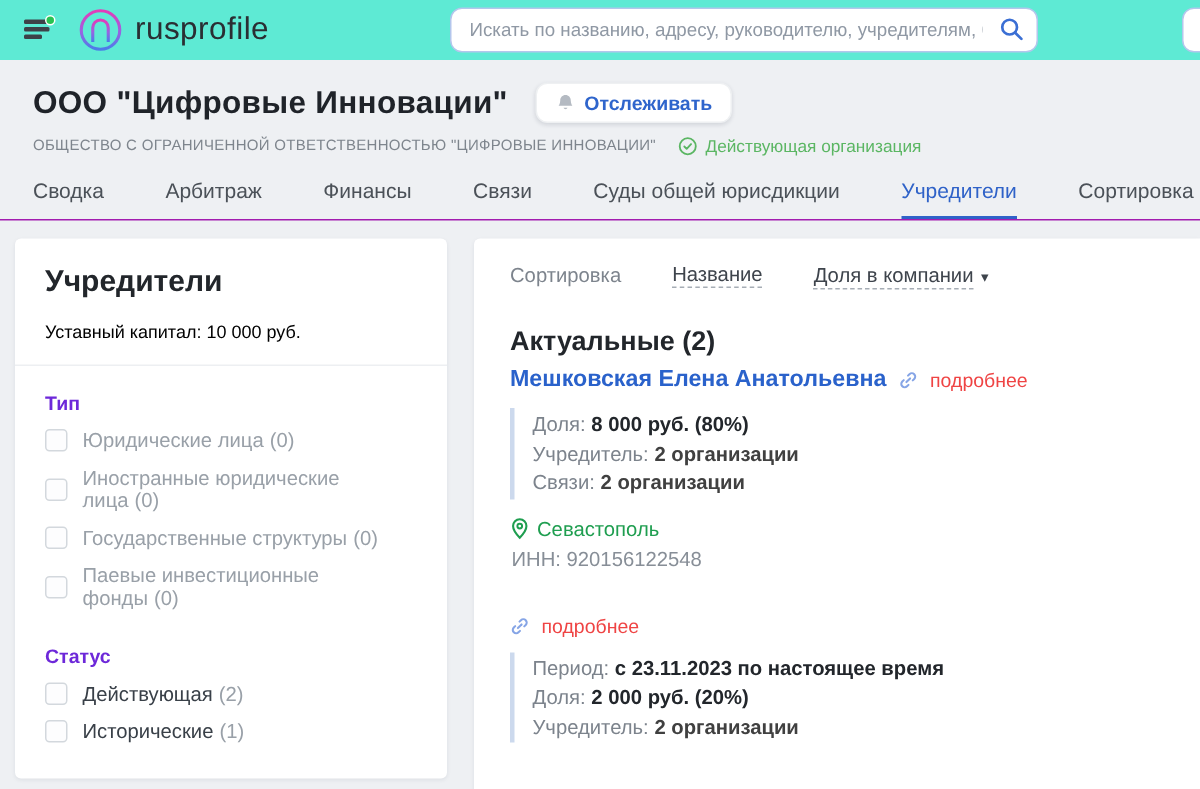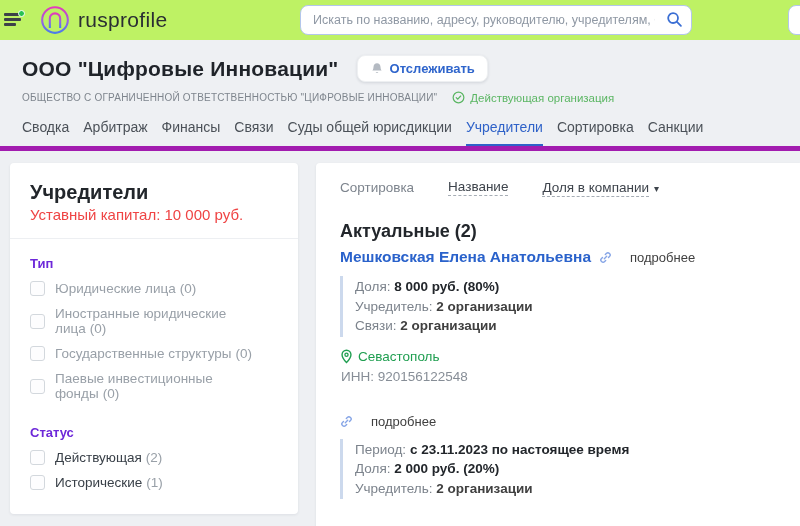--- a/index.html
+++ b/index.html
@@ -7,23 +7,23 @@
   body {
     font-family: "Liberation Sans", "DejaVu Sans", sans-serif;
     background: #eef0f3;
     position: relative;
     overflow: hidden;
     color: #22262b;
   }
 
   
   .header {
-    height: 40px; background: #bef264;
+    height: 40px; background: #5eead4;
     display: flex; align-items: center;
-    padding-left: 4px; position: relative;
+    padding-left: 16px; position: relative;
   }
   .menu-icon { position: relative; width: 20px; height: 14px; cursor: pointer; }
   .menu-icon .bar { height: 2.5px; background: #3d4248; border-radius: 1px; margin-bottom: 2.5px; }
   .menu-icon .b1 { width: 17px; } .menu-icon .b2 { width: 17px; } .menu-icon .b3 { width: 12px; margin-bottom: 0; }
   .menu-icon .dot { position: absolute; top: -3px; right: -1px; width: 7px; height: 7px; border-radius: 50%; background: #27c252; border: 1.5px solid #fff; }
   .logo { display: flex; align-items: center; gap: 8px; margin-left: 16px; cursor: pointer; }
   .logo-text { font-size: 21px; font-weight: 500; color: #2a2e33; letter-spacing: .3px; }
   .search-wrap { position: absolute; left: 300px; top: 5px; width: 392px; height: 30px; }
   .search-input {
     width: 100%; height: 100%; border: 1px solid #b3c6ec; border-radius: 8px;
@@ -45,54 +45,54 @@
     padding: 5px 12px; cursor: pointer;
     color: #2f65cc; font-weight: 700; font-size: 13px; font-family: inherit;
   }
   .sub-row { display: flex; align-items: center; gap: 15px; margin-top: 9px; }
   .full-name { font-size: 10px; color: #7e858d; letter-spacing: .2px; }
   .status-badge { display: inline-flex; align-items: center; gap: 5px; color: #5bb663; font-size: 11.5px; }
 
   
   .tabs {
     margin-top: 9px; padding-left: 22px;
-    display: flex; gap: 14px; white-space: nowrap; overflow: hidden;
-    border-bottom: 5px solid #a21caf;
+    display: flex; gap: 41px; white-space: nowrap; overflow: hidden;
+    border-bottom: 1px solid #a21caf;
   }
   .tab { font-size: 14px; color: #4b5158; padding: 6px 0 9px; border-bottom: 3px solid transparent; margin-bottom: -1px; cursor: pointer; flex: none; }
   .tab.active { color: #2f62c8; font-weight: 500; border-bottom-color: #2f62c8; }
 
   
   .content { display: flex; align-items: flex-start; gap: 18px; padding: 12px 0 0 10px; }
   .card { background: #fff; border-radius: 4px; box-shadow: 0 1px 3px rgba(30,40,60,.08); }
 
   .sidebar { width: 288px; padding: 18px 20px 24px; flex: none; }
   .sidebar-title { font-size: 20px; font-weight: 700; color: #22262b; }
-  .capital { margin-top: 2px; font-size: 15px; color: #ef4444; }
+  .capital { margin-top: 14px; font-size: 12px; color: #000000; }
   .divider { margin: 15px -20px 0; border-top: 1px solid #edeff2; }
   .group-title { margin-top: 17px; font-size: 13px; font-weight: 700; color: #6d28d9; }
   .filter-row { margin-top: 10px; display: flex; align-items: center; gap: 10px; font-size: 13.5px; cursor: pointer; }
   .checkbox { width: 15px; height: 15px; border: 1px solid #d3d8dd; border-radius: 3px; background: #fdfdfe; flex: none; }
   .filter-row .lbl { color: #99a0a8; }
   .filter-row.strong .lbl { color: #394048; }
   .filter-row .cnt { color: #99a0a8; margin-left: 4px; }
   .status-group { margin-top: 24px; }
 
   .main { flex: 1; padding: 16px 24px 60px; border-radius: 4px 0 0 4px; min-height: 380px; }
   .sort-row { display: flex; align-items: center; gap: 34px; font-size: 13.5px; }
   .sort-label { color: #7d848d; }
   .sort-opt { color: #3e444c; border-bottom: 1px dashed #a6adb5; padding-bottom: 1px; cursor: pointer; }
   .caret { font-size: 10px; color: #3e444c; margin-left: 5px; }
   .section-title { margin-top: 25px; font-size: 18px; font-weight: 700; color: #22262b; }
 
   .founder { margin-top: 6px; }
   .founder + .founder { margin-top: 30px; }
   .name-row { display: flex; align-items: center; gap: 8px; }
   .founder-name { font-size: 15.5px; font-weight: 700; color: #2a62cb; cursor: pointer; }
-  .more-link { display: inline-flex; align-items: center; gap: 18px; font-size: 13px; color: #404040; cursor: pointer; }
+  .more-link { display: inline-flex; align-items: center; gap: 8px; font-size: 13px; color: #ef4444; cursor: pointer; }
   .details { margin-top: 10px; border-left: 3px solid #ccd9ed; padding: 1px 0 1px 12px; }
   .drow { font-size: 13.5px; line-height: 19.5px; }
   .dlabel { color: #7c838c; }
   .dval { font-weight: 700; color: #22262b; }
   .dlink { color: #404040; font-weight: 700; cursor: pointer; }
   .loc-row { margin-top: 12px; display: flex; align-items: center; gap: 5px; }
   .city { font-size: 13.5px; color: #1f9e50; font-weight: 500; cursor: pointer; }
   .inn-row { margin-top: 5px; font-size: 13.5px; color: #878e97; padding-left: 1px; }
 </style>
 </head>

